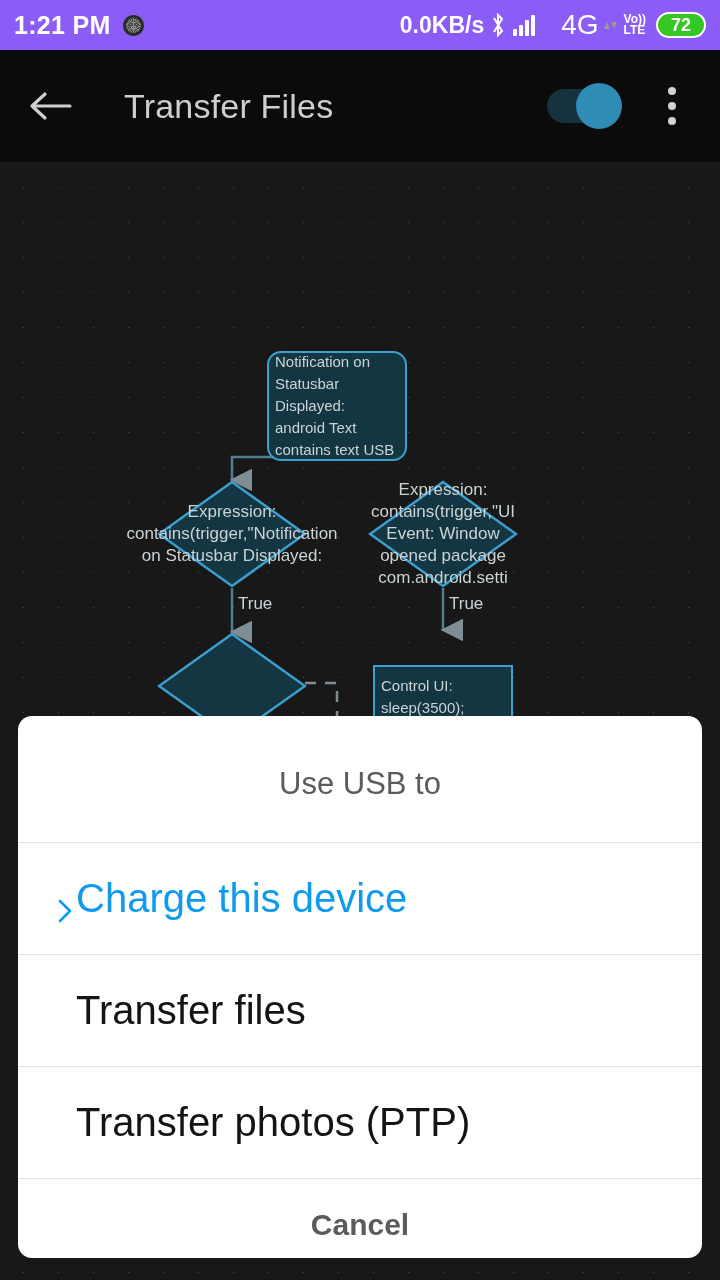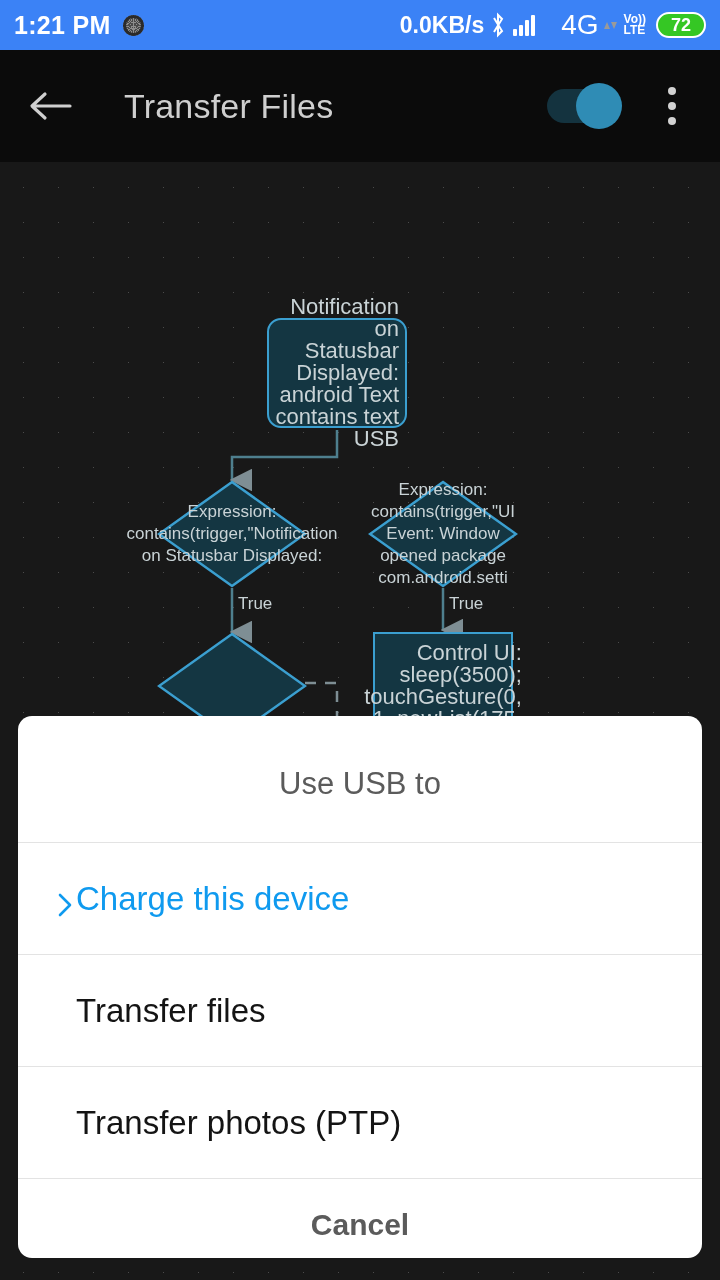--- a/index.html
+++ b/index.html
@@ -7,21 +7,21 @@
     width:720px; height:1280px;
     background:#000;
     font-family:"Liberation Sans", sans-serif;
     overflow:hidden;
   }
   #screen { position:relative; width:720px; height:1280px; background:#0a0a0a; }
 
   
   #statusbar {
     position:absolute; left:0; top:0; width:720px; height:50px;
-    background:#3b82f6; color:#fff;
+    background:#8b5cf6; color:#fff;
     display:flex; align-items:center; padding:0 14px;
   }
   #clock { font-size:25px; font-weight:700; letter-spacing:.3px; }
   .sb-spinner {
     width:21px; height:21px; margin-left:12px; border-radius:50%;
     background:
       repeating-conic-gradient(#8d8d8d 0deg 8deg, #4a4a4a 8deg 16deg);
     box-shadow:inset 0 0 0 3px #2a2a2a;
   }
   .sb-right { margin-left:auto; display:flex; align-items:center; gap:7px; }
@@ -74,22 +74,22 @@
   #canvas {
     position:absolute; left:0; top:162px; width:720px; height:1118px;
     background:#181818;
     background-image:radial-gradient(#4b4b4b 0.9px, transparent 1px);
     background-size:35px 35px; background-position:6px 8px;
     overflow:hidden;
   }
   #flow-svg { position:absolute; left:0; top:0; }
   .nodebox {
     position:absolute; background:#143642; border:2px solid #3b9fd0;
-    color:#c9d3d6; font-size:22px; line-height:22px; text-align:right;
-    display:flex; align-items:center; justify-content:center; padding:4px 6px;
+    color:#c9d3d6; font-size:15px; line-height:22px; text-align:left;
+    display:flex; align-items:center; justify-content:center; padding:4px 6px;margin-top:33px;
   }
   .nodebox.round { border-radius:14px; }
   .diamond-label {
     position:absolute; color:#c9d3d6; font-size:17px; line-height:22px;
     text-align:center; display:flex; align-items:center; justify-content:center;
     pointer-events:none;
   }
   .edge-label {
     position:absolute; color:#c9d3d6; font-size:17px; line-height:20px;
   }
@@ -99,21 +99,21 @@
     position:absolute; left:18px; top:716px; width:684px; height:542px;
     background:#fff; border-radius:14px; overflow:hidden;
   }
   #dialog-title {
     height:116px; display:flex; align-items:center; justify-content:center;
     color:#5b5b5b; font-size:31px; font-weight:400;margin-top:10px;
   }
   .divider { height:1px; background:#e3e3e3; width:100%; }
   .opt {
     height:111px; display:flex; align-items:center; padding-left:58px;
-    font-size:33px; color:#141414; position:relative;
+    font-size:40px; color:#141414; position:relative;
   }
   .opt.selected { color:#0f9aef; padding-left:58px; }
   .opt .chev {
     position:absolute; left:40px; top:50%; transform:translateY(-50%);
     width:14px; height:24px;
   }
   #cancel-row {
     height:92px; display:flex; align-items:center; justify-content:center;
     color:#5b5b5b; font-size:30px; font-weight:700;
   }

